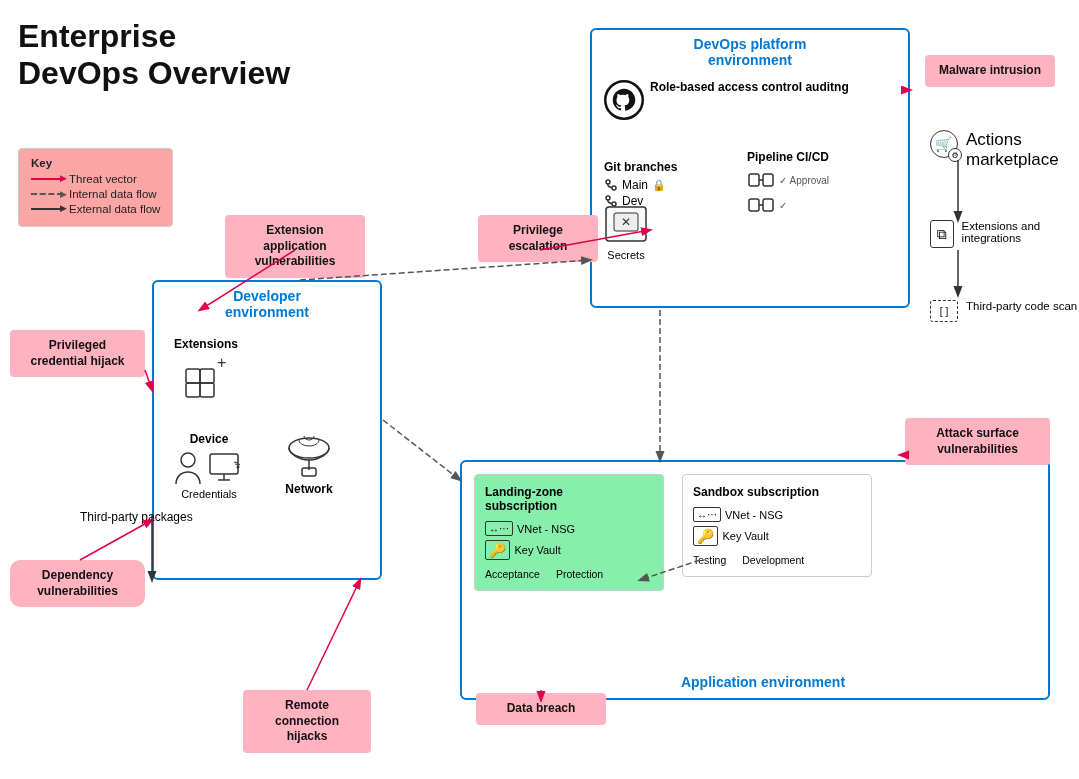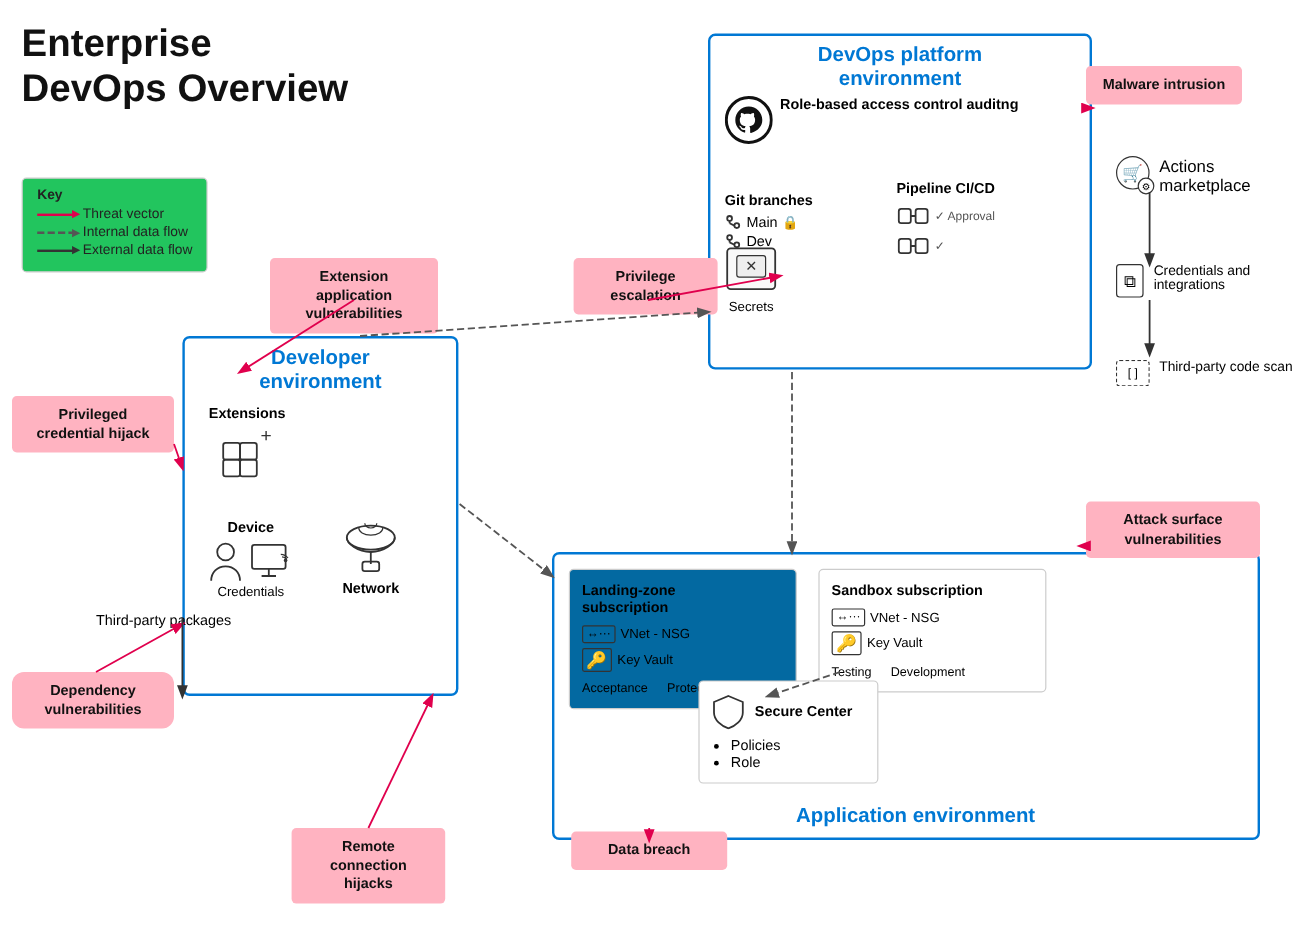--- a/index.html
+++ b/index.html
@@ -26,21 +26,21 @@
       font-size: 32px;
       font-weight: 700;
       color: #111;
       line-height: 1.15;
     }
     
     .key-box {
       position: absolute;
       top: 148px;
       left: 18px;
-      background: #22c55e;
+      background: #fca5a5;
       border: 1px solid #ccc;
       border-radius: 4px;
       padding: 8px 12px;
       font-size: 11.5px;
       color: #222;
     }
     .key-box .key-title { font-weight: 700; margin-bottom: 4px; }
     .key-item { display: flex; align-items: center; gap: 6px; margin-bottom: 3px; }
 
     
@@ -79,21 +79,21 @@
     }
     .env-box.application {
       top: 460px;
       left: 460px;
       width: 590px;
       height: 240px;
       border-color: #0078d4;
     }
 
     .env-label {
-      font-size: 17px;
+      font-size: 14px;
       font-weight: 700;
       color: #0078d4;
       text-align: center;
     }
 
     
     .arrows-svg {
       position: absolute;
       top: 0;
       left: 0;
@@ -256,21 +256,21 @@
         <line x1="25" y1="28" x2="25" y2="38" stroke="#333" stroke-width="1.5"></line>
         <rect x="18" y="36" width="14" height="8" rx="2" stroke="#333" stroke-width="1.5" fill="none"></rect>
       </svg>
       <div style="font-size:12px;font-weight:600;">Network</div>
     </div>
   </div>
 
   <div class="env-box application">
     <div class="env-label" style="position:absolute;bottom:8px;left:16px;right:0;text-align:center;">Application environment</div>
 
-    <div style="position:absolute;top:12px;left:12px;border:1px solid #ccc;border-radius:4px;padding:10px;background:#0369a1;width:190px;">
+    <div style="position:absolute;top:12px;left:12px;border:1px solid #ccc;border-radius:4px;padding:10px;background:#86efac;width:190px;">
       <div style="font-size:12px;font-weight:700;margin-bottom:8px;">Landing-zone<br>subscription</div>
       <div style="display:flex;align-items:center;gap:4px;font-size:11px;margin-bottom:4px;">
         <span style="font-size:10px;border:1px solid #333;padding:1px 3px;border-radius:2px;">↔···</span>
         <span>VNet - NSG</span>
       </div>
       <div style="display:flex;align-items:center;gap:4px;font-size:11px;margin-bottom:8px;">
         <span style="font-size:14px;border:1px solid #333;padding:1px 3px;border-radius:2px;">🔑</span>
         <span>Key Vault</span>
       </div>
       <div style="display:flex;gap:16px;font-size:10.5px;">
@@ -288,46 +288,34 @@
       <div style="display:flex;align-items:center;gap:4px;font-size:11px;margin-bottom:8px;">
         <span style="font-size:14px;border:1px solid #333;padding:1px 3px;border-radius:2px;">🔑</span>
         <span>Key Vault</span>
       </div>
       <div style="display:flex;gap:16px;font-size:10.5px;">
         <span>Testing</span>
         <span>Development</span>
       </div>
     </div>
 
-    <div style="position:absolute;top:105px;left:120px;border:1px solid #ccc;border-radius:4px;padding:10px;background:#fff;width:150px;">
-      <div style="display:flex;align-items:center;gap:8px;margin-bottom:6px;">
-        <svg width="28" height="30" viewBox="0 0 28 30">
-          <path d="M14 2 L26 7 L26 16 C26 22 20 27 14 29 C8 27 2 22 2 16 L2 7 Z" stroke="#333" stroke-width="1.5" fill="none"></path>
-        </svg>
-        <span style="font-size:12px;font-weight:700;">Secure Center</span>
-      </div>
-      <ul class="bullet-list">
-        <li>Policies</li>
-        <li>Role</li>
-      </ul>
-    </div>
   </div>
 
   <div style="position:absolute;top:130px;left:930px;display:flex;align-items:flex-start;gap:8px;">
     <div style="position:relative;">
       <div style="width:28px;height:28px;border:1.5px solid #333;border-radius:50%;display:flex;align-items:center;justify-content:center;font-size:14px;">🛒</div>
       <div style="position:absolute;bottom:-4px;right:-4px;width:14px;height:14px;border:1.5px solid #333;border-radius:50%;background:#fff;display:flex;align-items:center;justify-content:center;font-size:8px;">⚙</div>
     </div>
-    <div style="font-size:14px;">Actions
+    <div style="font-size:17px;">Actions
 marketplace</div>
   </div>
 
   <div style="position:absolute;top:220px;left:930px;display:flex;align-items:flex-start;gap:8px;">
     <div style="width:28px;height:28px;border:1.5px solid #333;border-radius:3px;display:flex;align-items:center;justify-content:center;font-size:14px;">⧉</div>
-    <div style="font-size:11.5px;">Credentials and
+    <div style="font-size:11.5px;">Extensions and
 integrations</div>
   </div>
 
   <div style="position:absolute;top:300px;left:930px;display:flex;align-items:flex-start;gap:8px;">
     <div style="width:28px;height:22px;border:1.5px dashed #333;border-radius:3px;display:flex;align-items:center;justify-content:center;font-size:10px;">[ ]</div>
     <div style="font-size:11.5px;">Third-party
 code scan</div>
   </div>
 
   <div style="position:absolute;top:510px;left:80px;font-size:12px;">Third-party packages</div>
@@ -357,21 +345,21 @@
   <div class="threat-box" style="top:690px;left:243px;width:128px;">
     <span>Remote
 connection
 hijacks</span>
   </div>
 
   <div class="threat-box" style="top:693px;left:476px;width:130px;">
     <span>Data breach</span>
   </div>
 
-  <div class="threat-box" style="top:55px;left:905px;width:130px;">
+  <div class="threat-box" style="top:55px;left:925px;width:130px;">
     <span>Malware
 intrusion</span>
   </div>
 
   <div class="threat-box" style="top:418px;left:905px;width:145px;">
     <span>Attack surface
 vulnerabilities</span>
   </div>
 
   <svg class="arrows-svg">

